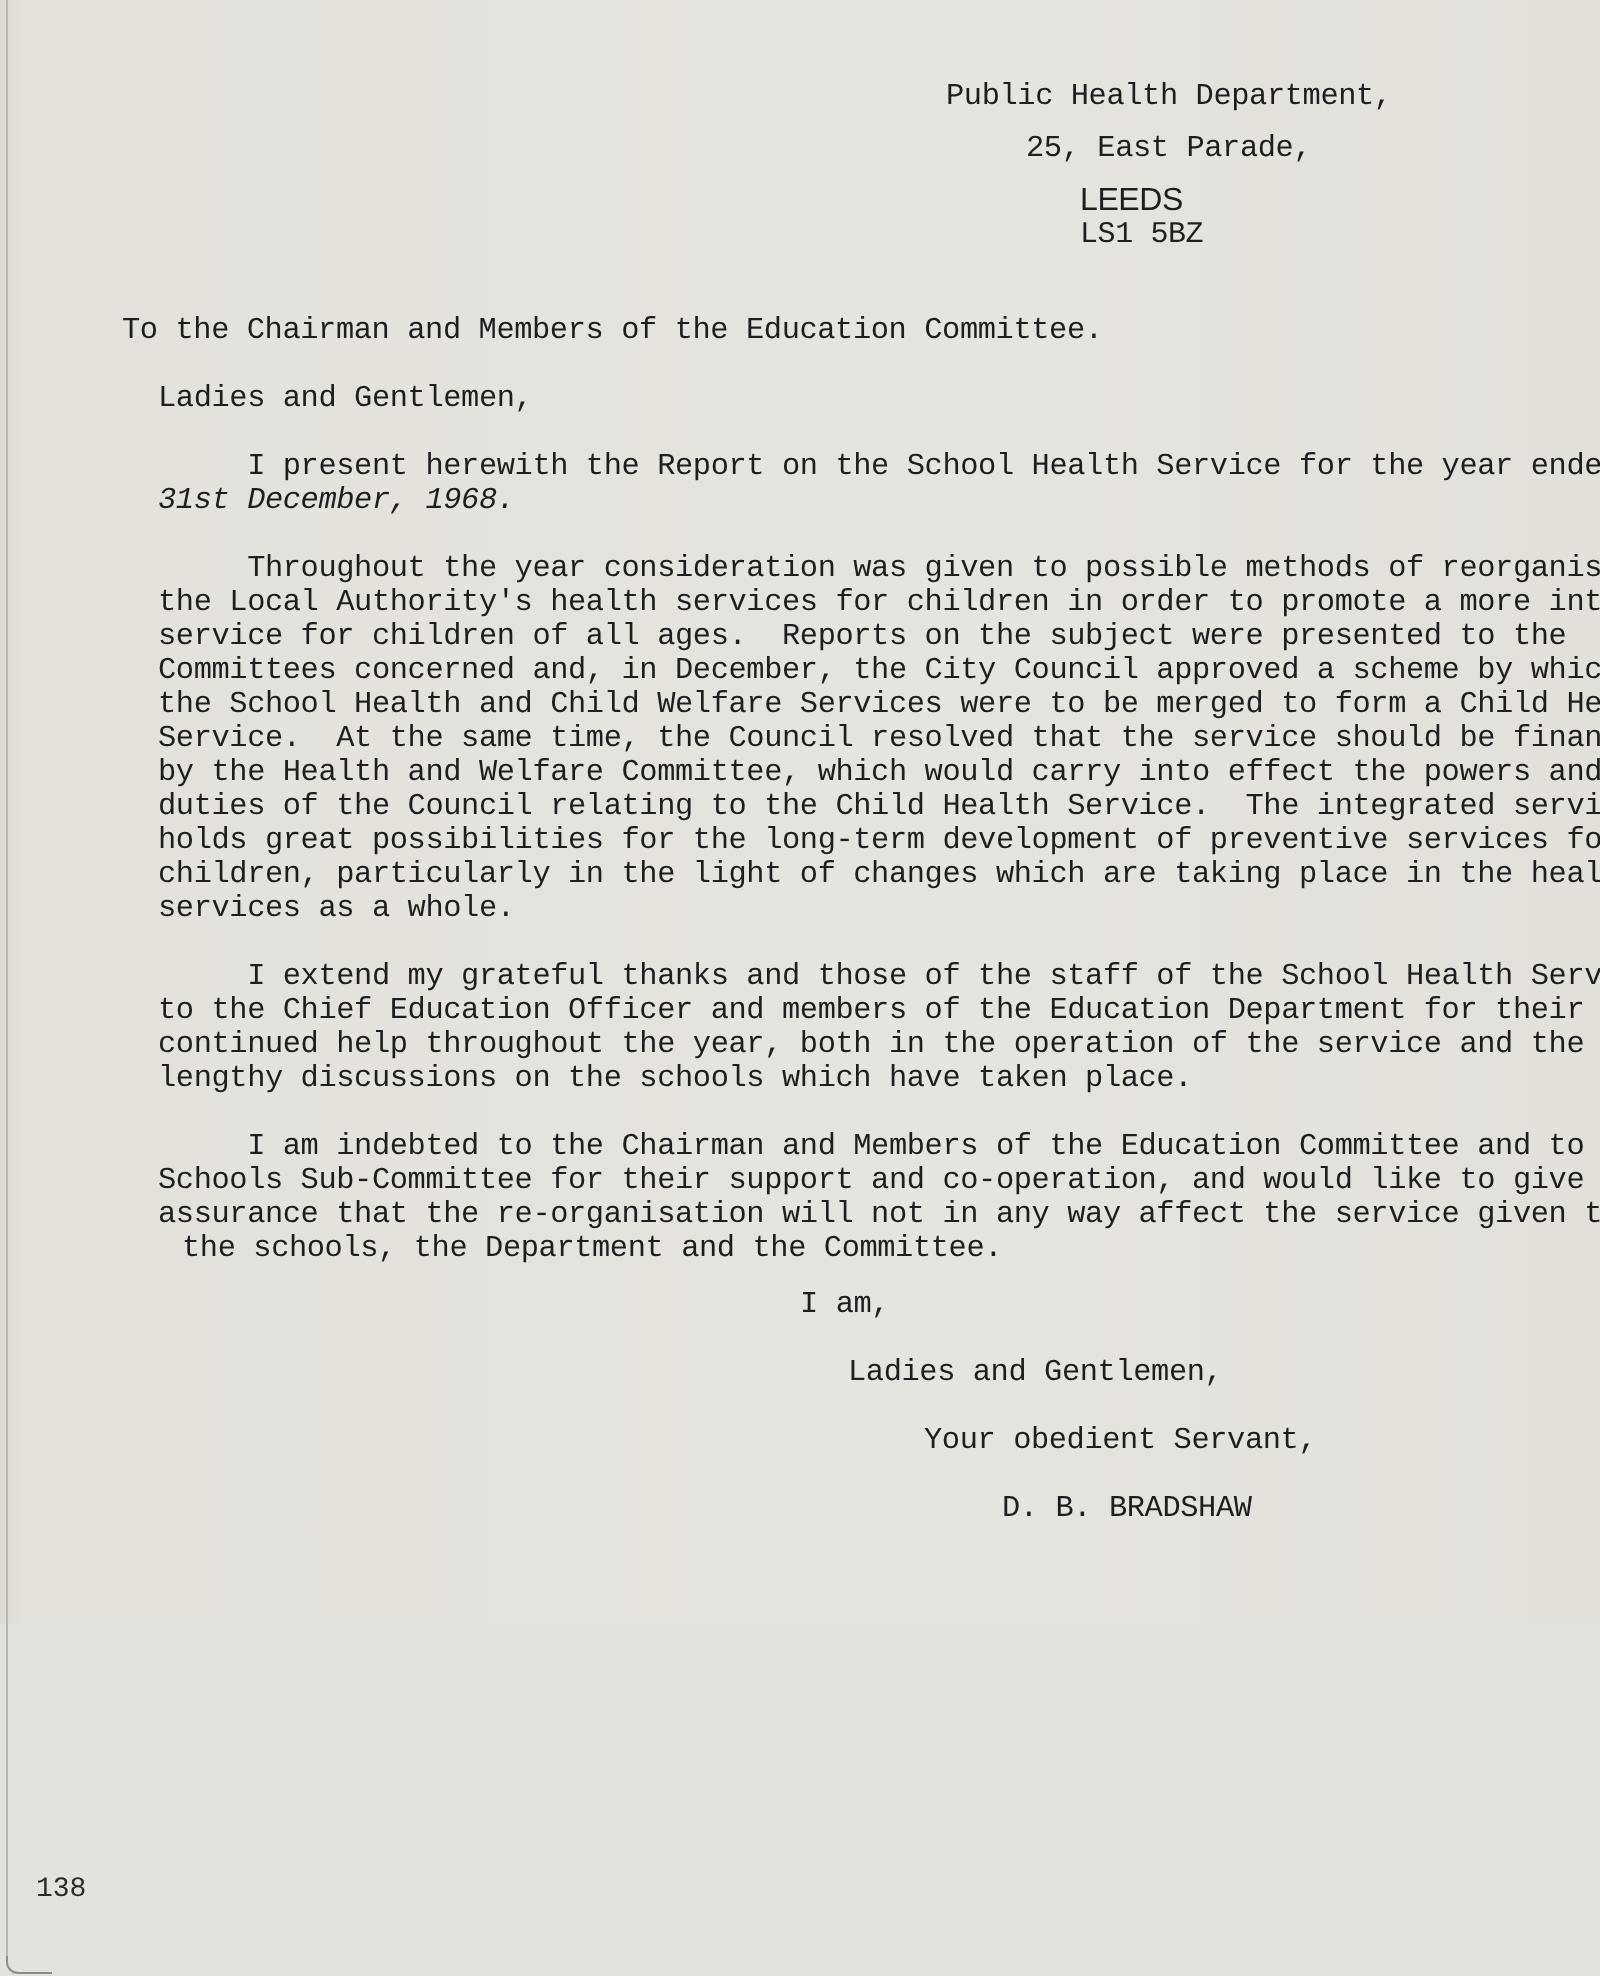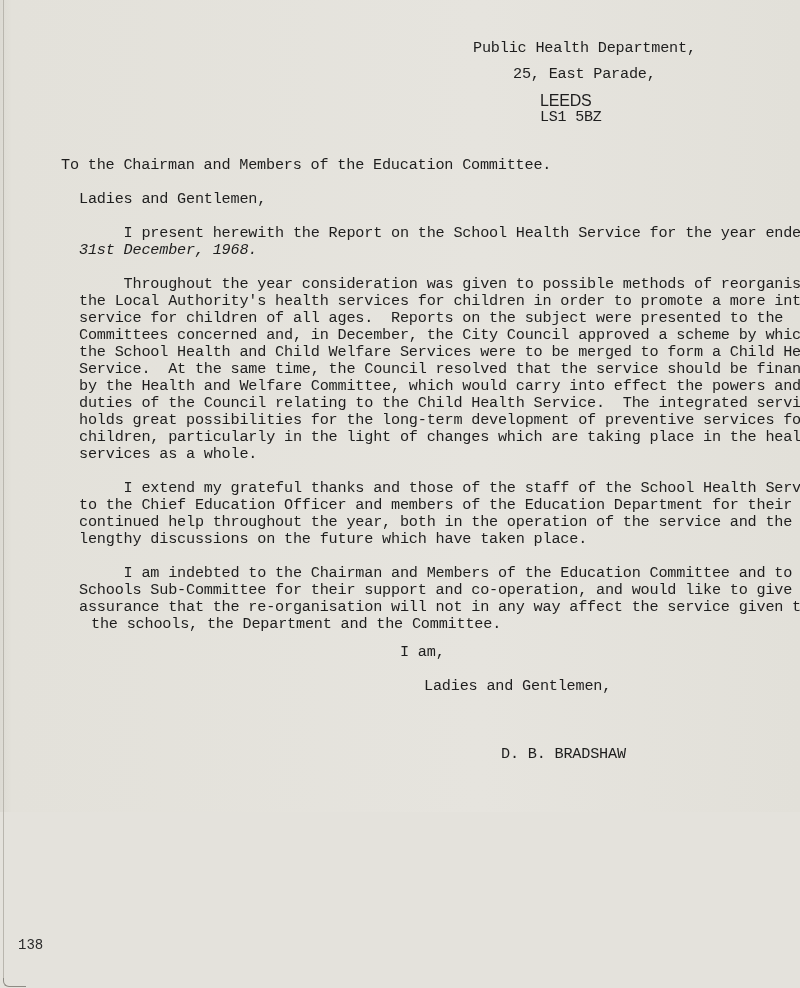--- a/index.html
+++ b/index.html
@@ -86,28 +86,29 @@
     <div class="line" style="left:79px; top:395px;">duties of the Council relating to the Child Health Service.  The integrated service</div>
     <div class="line" style="left:79px; top:412px;">holds great possibilities for the long-term development of preventive services for</div>
     <div class="line" style="left:79px; top:429px;">children, particularly in the light of changes which are taking place in the health</div>
     <div class="line" style="left:79px; top:446px;">services as a whole.</div>
   </div>
 
   <div>
     <div class="line" style="left:79px; top:480px;">     I extend my grateful thanks and those of the staff of the School Health Service</div>
     <div class="line" style="left:79px; top:497px;">to the Chief Education Officer and members of the Education Department for their</div>
     <div class="line" style="left:79px; top:514px;">continued help throughout the year, both in the operation of the service and the</div>
-    <div class="line" style="left:79px; top:531px;">lengthy discussions on the future which have taken place.</div>
+    <div class="line" style="left:79px; top:531px;">lengthy discussions on the schools which have taken place.</div>
   </div>
 
   <div>
     <div class="line" style="left:79px; top:565px;">     I am indebted to the Chairman and Members of the Education Committee and to the</div>
     <div class="line" style="left:79px; top:582px;">Schools Sub-Committee for their support and co-operation, and would like to give my</div>
     <div class="line" style="left:79px; top:599px;">assurance that the re-organisation will not in any way affect the service given to</div>
     <div class="line" style="left:63px; top:616px;margin-left:28px;">the schools, the Department and the Committee.</div>
   </div>
 
   <div class="line" style="left:400px; top:644px;">I am,</div>
   <div class="line" style="left:424px; top:678px;">Ladies and Gentlemen,</div>
+  <div class="line" style="left:462px; top:712px;">Your obedient Servant,</div>
   <div class="line" style="left:501px; top:746px;">D. B. BRADSHAW</div>
 
   <div class="page-number">138</div>
 </div>
 
 </body></html>

